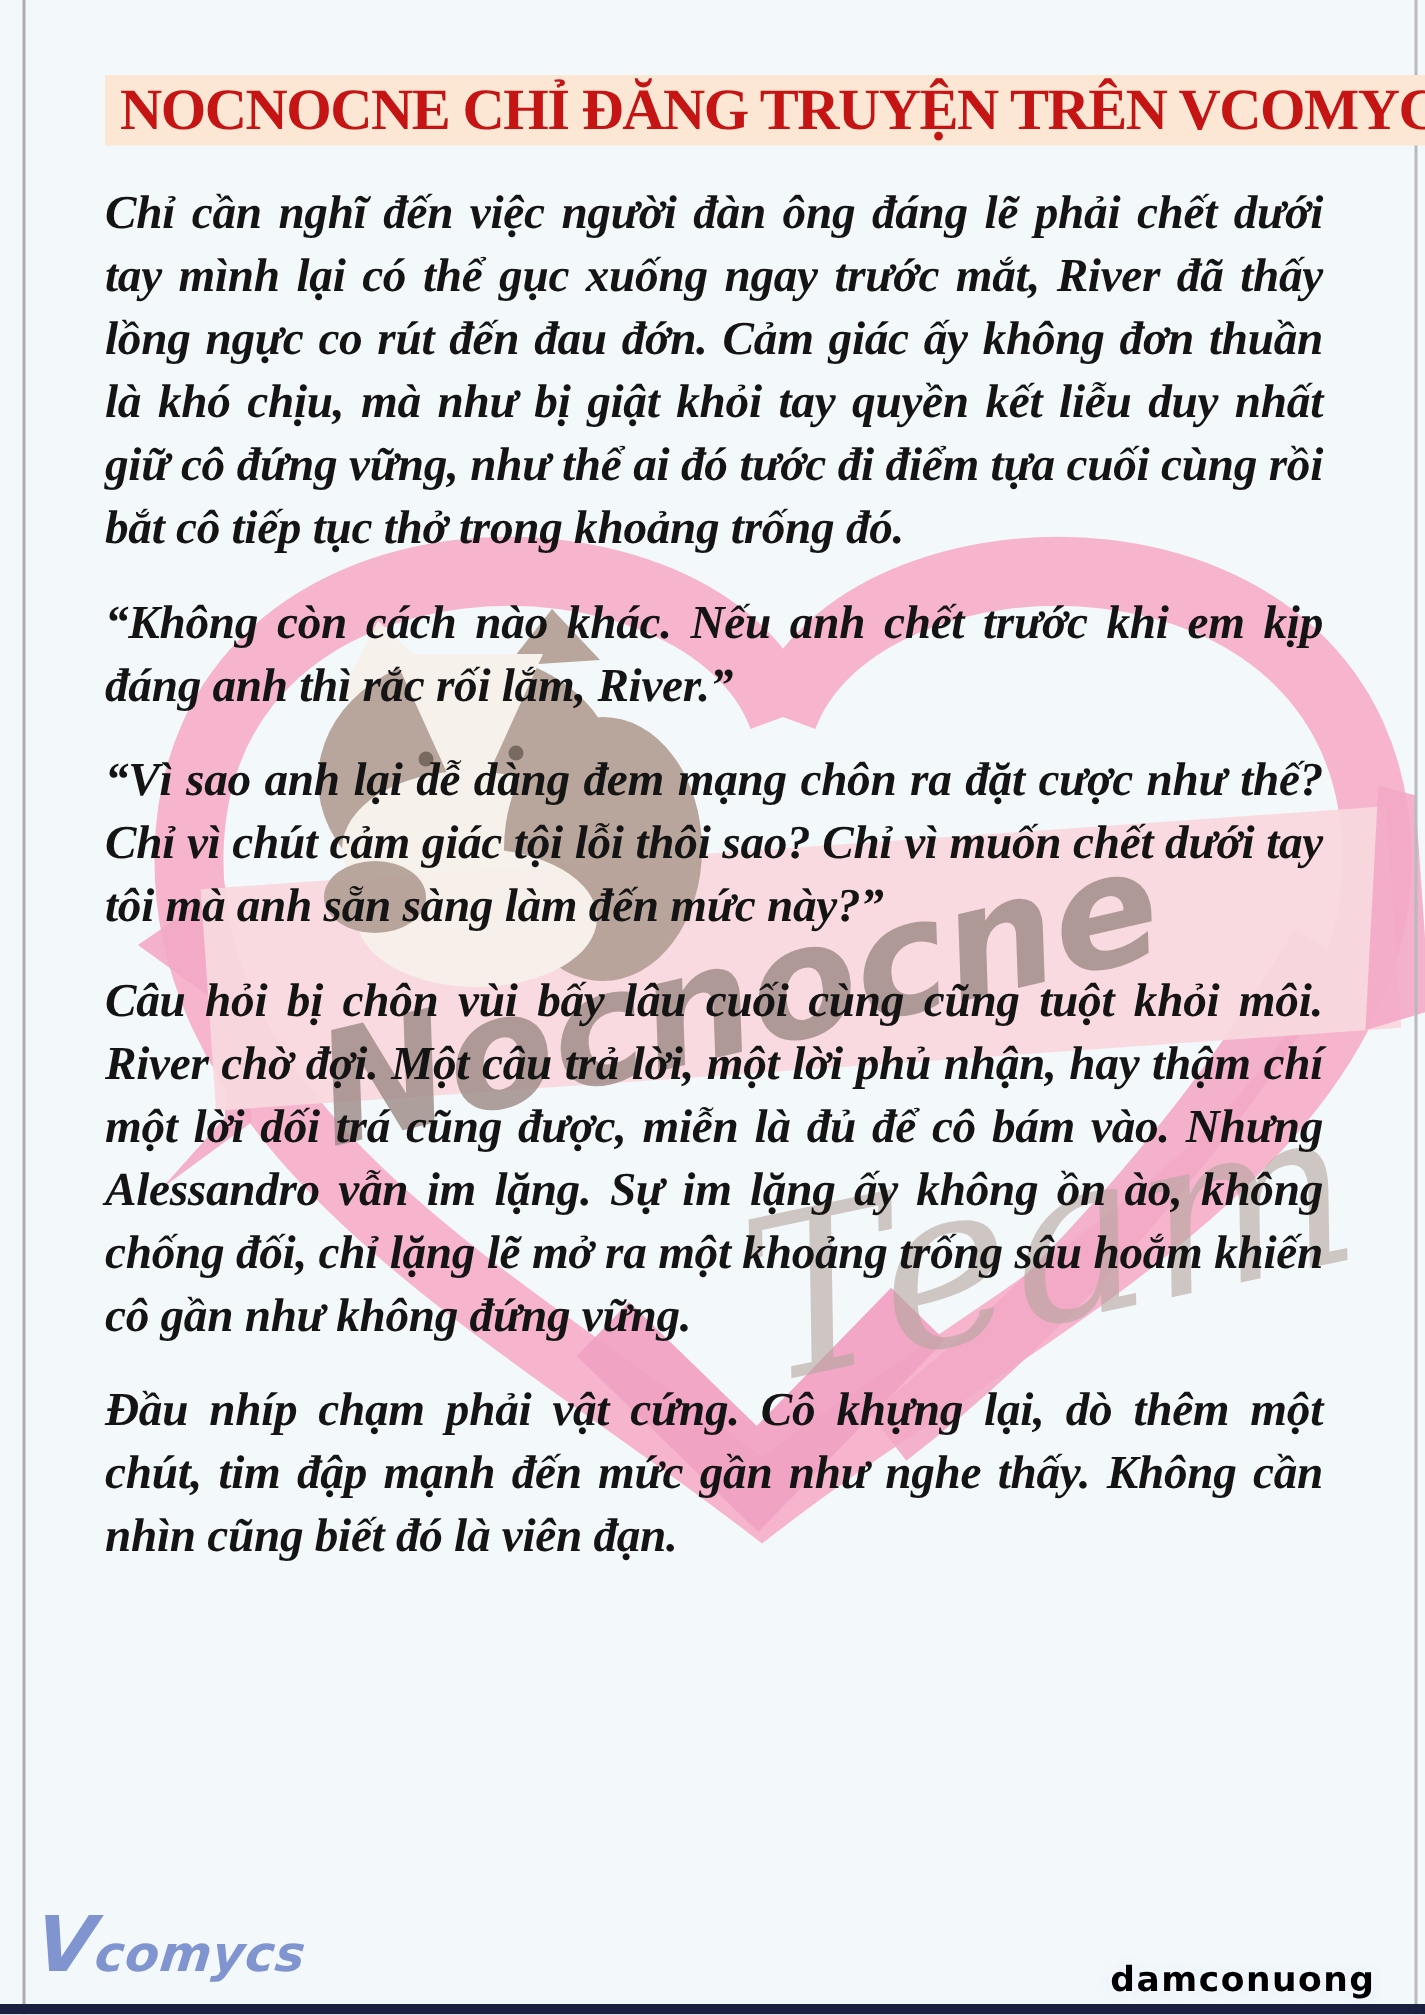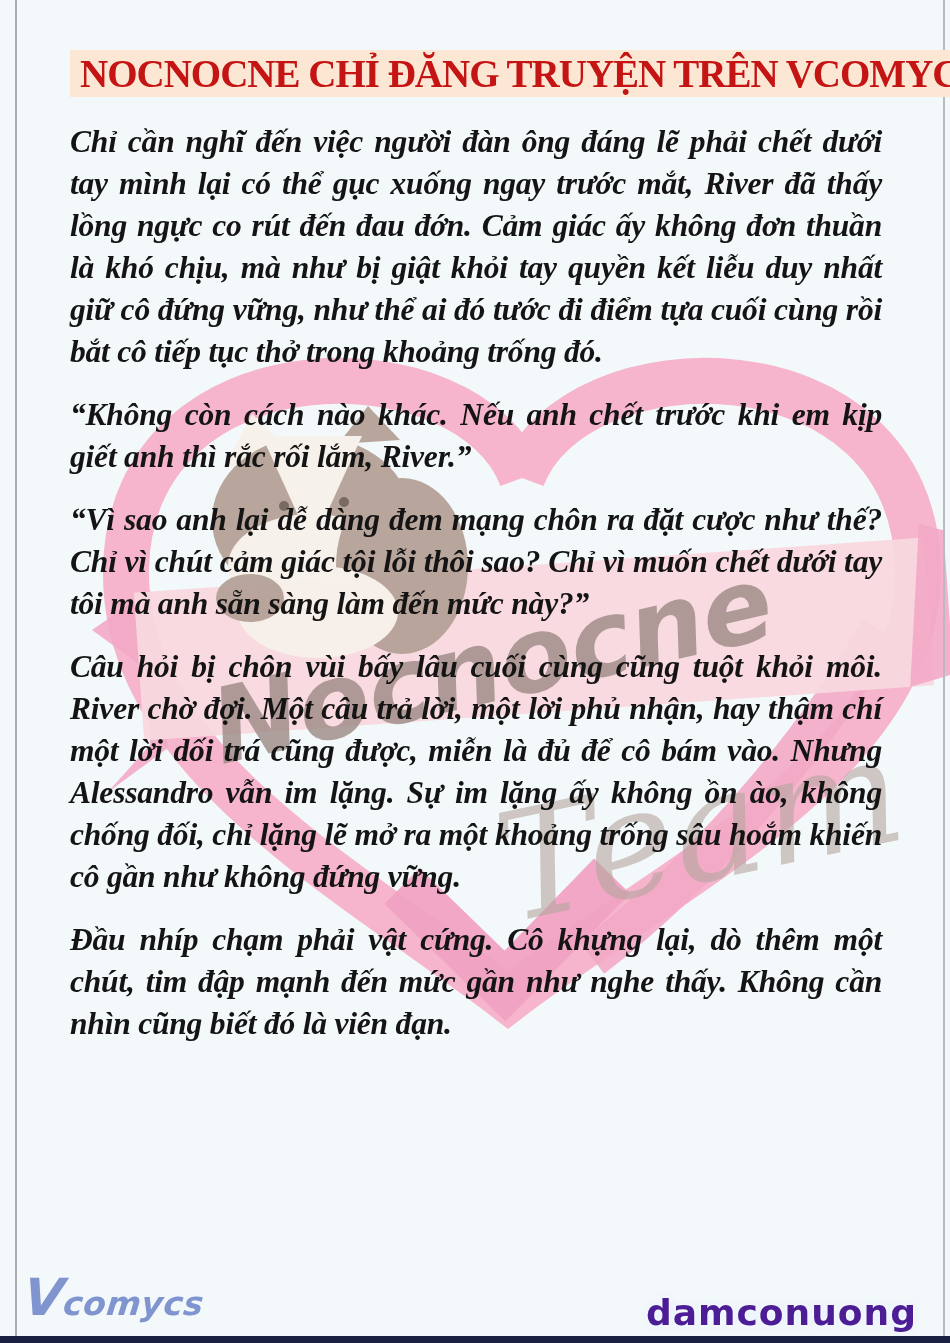--- a/index.html
+++ b/index.html
@@ -30,21 +30,21 @@
     position:absolute; left:24px; bottom:16px;
     font-family:"DejaVu Sans", sans-serif; font-style:italic; font-weight:bold;
     font-size:33px; color:#8094d0; transform:skewX(-6deg);
     letter-spacing:0.5px;
   }
   .vcomycs::first-letter { font-size:1.55em; }
 
   .credit {
     position:absolute; right:33px; bottom:10px;
     font-family:"DejaVu Sans", sans-serif; font-weight:bold;
-    font-size:36px; color:#4c1d95; letter-spacing:1px;
+    font-size:23px; color:#000000; letter-spacing:1px;
     text-shadow:0 0 5px #ffffff, 0 0 9px #dcebff;
   }
   .bottom-bar { position:absolute; left:0; bottom:0; width:100%; height:7px; background:#1a2040; }
 </style>
 </head>
 <body>
 
 <div class="page">
 
   <svg class="watermark-svg" viewBox="0 0 950 1343" aria-hidden="true">
@@ -76,21 +76,21 @@
     <text x="500" y="700" transform="rotate(-13 500 700)" text-anchor="middle" font-family="DejaVu Sans, sans-serif" font-weight="bold" font-style="italic" font-size="104" fill="#9a8882" opacity="0.78">Nocnocne</text>
     <text x="710" y="880" transform="rotate(-12 710 880)" text-anchor="middle" font-family="DejaVu Serif, serif" font-style="italic" font-size="150" fill="#b5a69e" opacity="0.6">Team</text>
   </svg>
 
   <div class="edge-line left"></div>
   <div class="edge-line right"></div>
 
   <div class="content">
     <div class="title-banner">NOCNOCNE CHỈ ĐĂNG TRUYỆN TRÊN VCOMYCS</div>
     <p>Chỉ cần nghĩ đến việc người đàn ông đáng lẽ phải chết dưới tay mình lại có thể gục xuống ngay trước mắt, River đã thấy lồng ngực co rút đến đau đớn. Cảm giác ấy không đơn thuần là khó chịu, mà như bị giật khỏi tay quyền kết liễu duy nhất giữ cô đứng vững, như thể ai đó tước đi điểm tựa cuối cùng rồi bắt cô tiếp tục thở trong khoảng trống đó.</p>
-    <p>“Không còn cách nào khác. Nếu anh chết trước khi em kịp giết anh thì rắc rối lắm, River.”</p>
+    <p>“Không còn cách nào khác. Nếu anh chết trước khi em kịp đáng anh thì rắc rối lắm, River.”</p>
     <p>“Vì sao anh lại dễ dàng đem mạng chôn ra đặt cược như thế? Chỉ vì chút cảm giác tội lỗi thôi sao? Chỉ vì muốn chết dưới tay tôi mà anh sẵn sàng làm đến mức này?”</p>
     <p>Câu hỏi bị chôn vùi bấy lâu cuối cùng cũng tuột khỏi môi. River chờ đợi. Một câu trả lời, một lời phủ nhận, hay thậm chí một lời dối trá cũng được, miễn là đủ để cô bám vào. Nhưng Alessandro vẫn im lặng. Sự im lặng ấy không ồn ào, không chống đối, chỉ lặng lẽ mở ra một khoảng trống sâu hoắm khiến cô gần như không đứng vững.</p>
     <p>Đầu nhíp chạm phải vật cứng. Cô khựng lại, dò thêm một chút, tim đập mạnh đến mức gần như nghe thấy. Không cần nhìn cũng biết đó là viên đạn.</p>
   </div>
 
   <div class="vcomycs">Vcomycs</div>
   <div class="credit">damconuong</div>
   <div class="bottom-bar"></div>
 
 </div>

